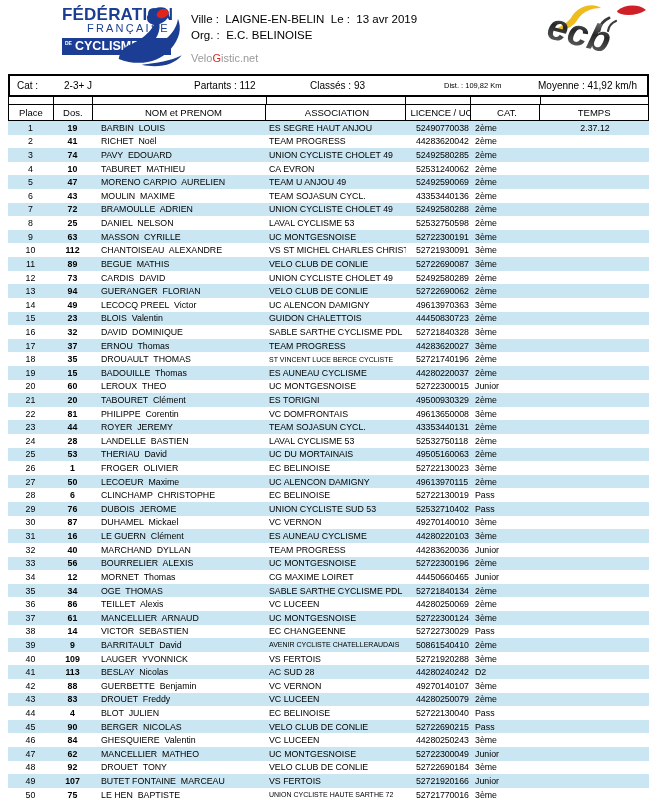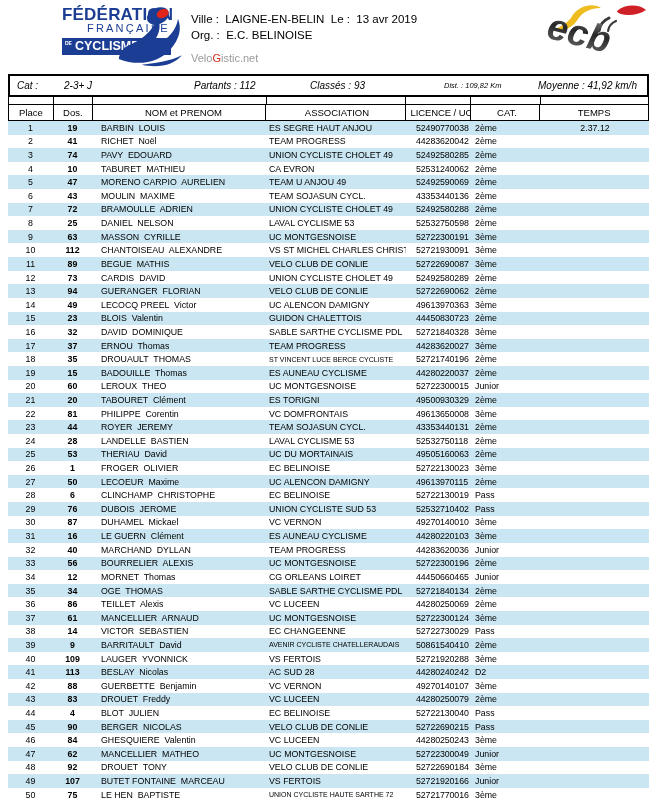--- a/index.html
+++ b/index.html
@@ -20,21 +20,21 @@
   .event-info{position:absolute;left:191px;top:11px;font-size:11.5px;}
   .event-line{line-height:16px;white-space:pre;}
   .event-line .lbl{display:inline-block;}
   .watermark{margin-top:9px;font-size:11px;color:#9a9a9a;}
   .watermark .wg{color:var(--accent-red);}
 
   .ecb{position:absolute;left:541px;top:2px;}
 
   
   .stats{position:absolute;left:8px;top:74px;width:637px;height:19px;
-         border:2px solid #000;font-size:10px;font-style:italic;}
+         border:2px solid #000;font-size:10px;}
   .stats span{position:absolute;top:0;line-height:19px;white-space:pre;}
   .st-cat-label{left:7px;}
   .st-cat-value{left:54px;}
   .st-partants{left:184px;}
   .st-classes{left:300px;}
   .st-dist{left:434px;font-size:7.5px;}
   .st-moyenne{left:528px;text-align:right;}
 
   
   .tbl{position:absolute;left:8px;top:97px;width:641px;}
@@ -426,21 +426,21 @@
           <div class="cell c-nom">BOURRELIER  ALEXIS</div>
           <div class="cell c-assoc">UC MONTGESNOISE</div>
           <div class="cell c-licence">52722300196</div>
           <div class="cell c-cat">2ème</div>
           <div class="cell c-temps"></div>
         </div>
         <div class="row">
           <div class="cell c-place">34</div>
           <div class="cell c-dos">12</div>
           <div class="cell c-nom">MORNET  Thomas</div>
-          <div class="cell c-assoc">CG ORLEANS LOIRET</div>
+          <div class="cell c-assoc">CG MAXIME LOIRET</div>
           <div class="cell c-licence">44450660465</div>
           <div class="cell c-cat">Junior</div>
           <div class="cell c-temps"></div>
         </div>
         <div class="row alt">
           <div class="cell c-place">35</div>
           <div class="cell c-dos">34</div>
           <div class="cell c-nom">OGE  THOMAS</div>
           <div class="cell c-assoc">SABLE SARTHE CYCLISME PDL</div>
           <div class="cell c-licence">52721840134</div>

